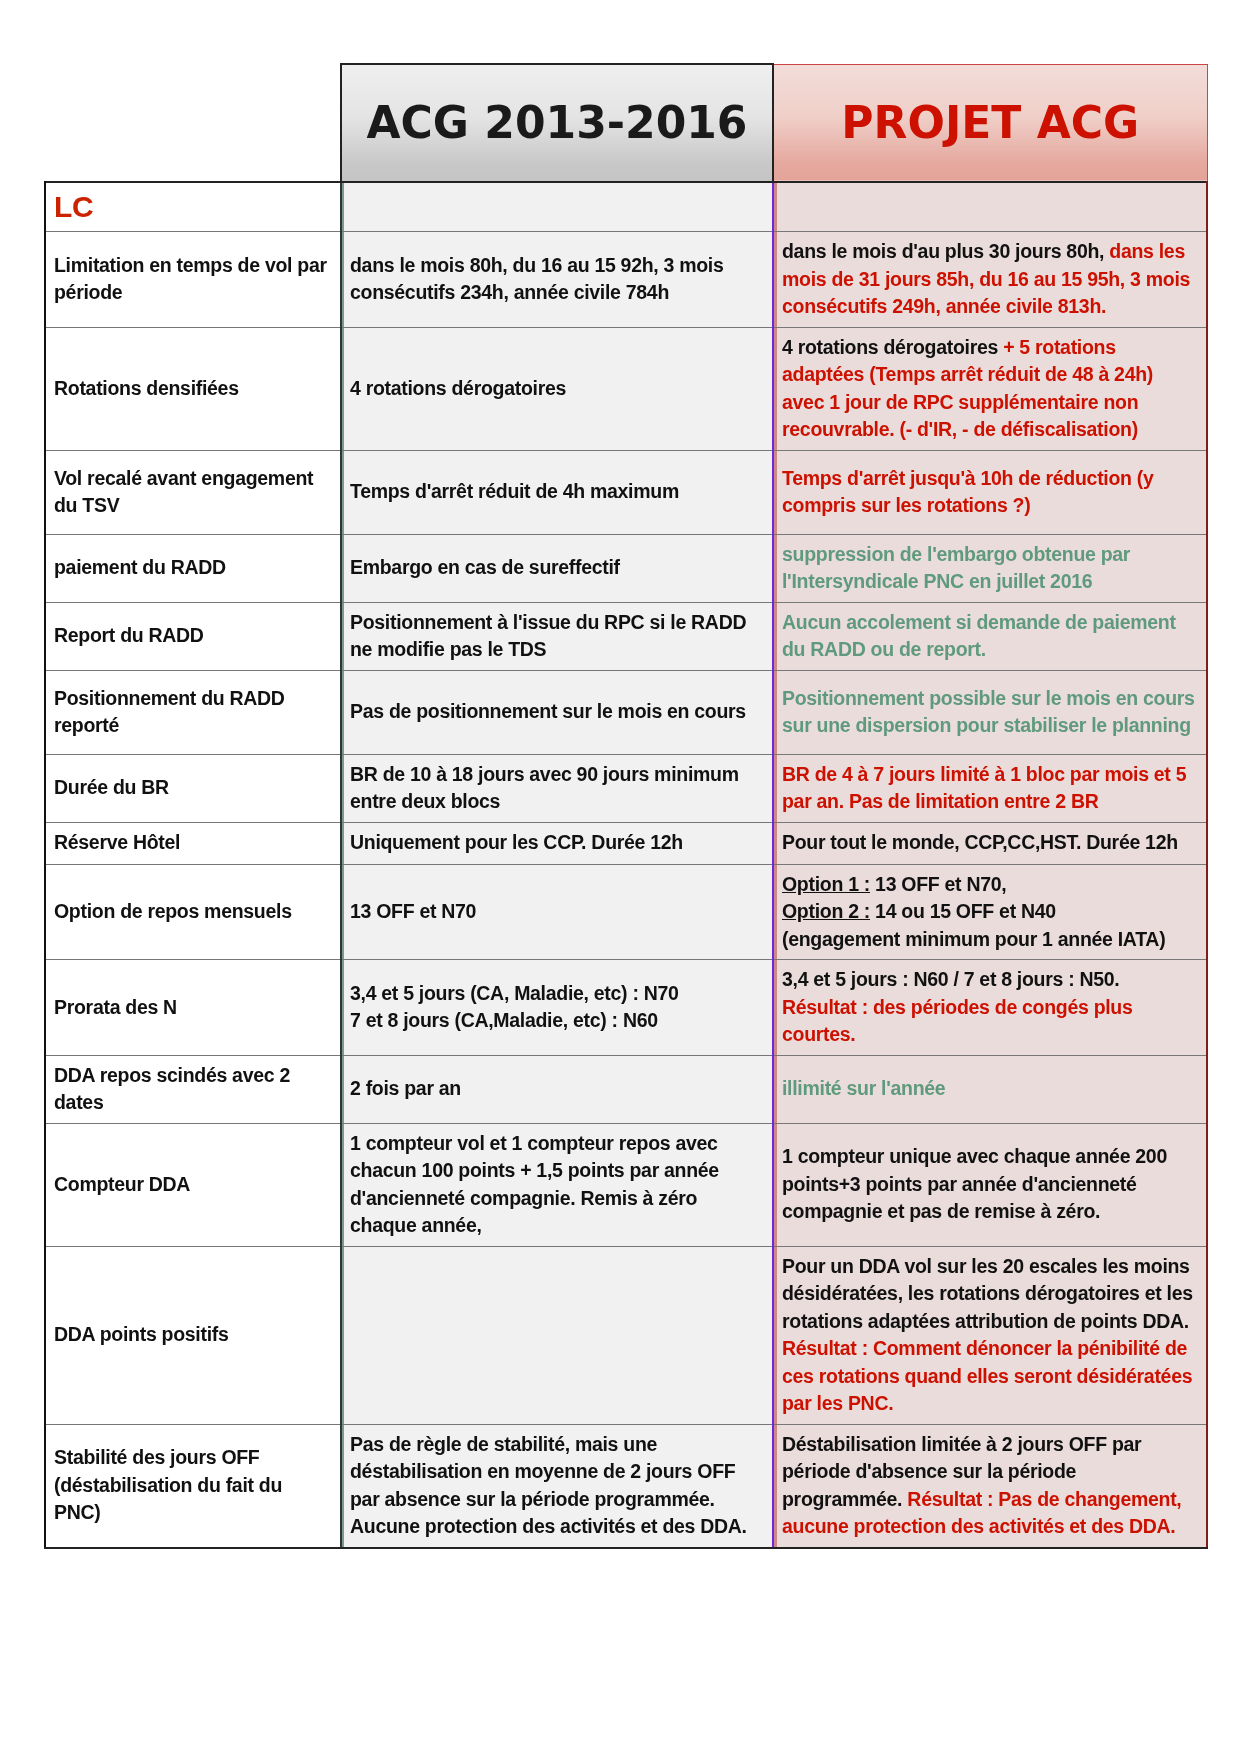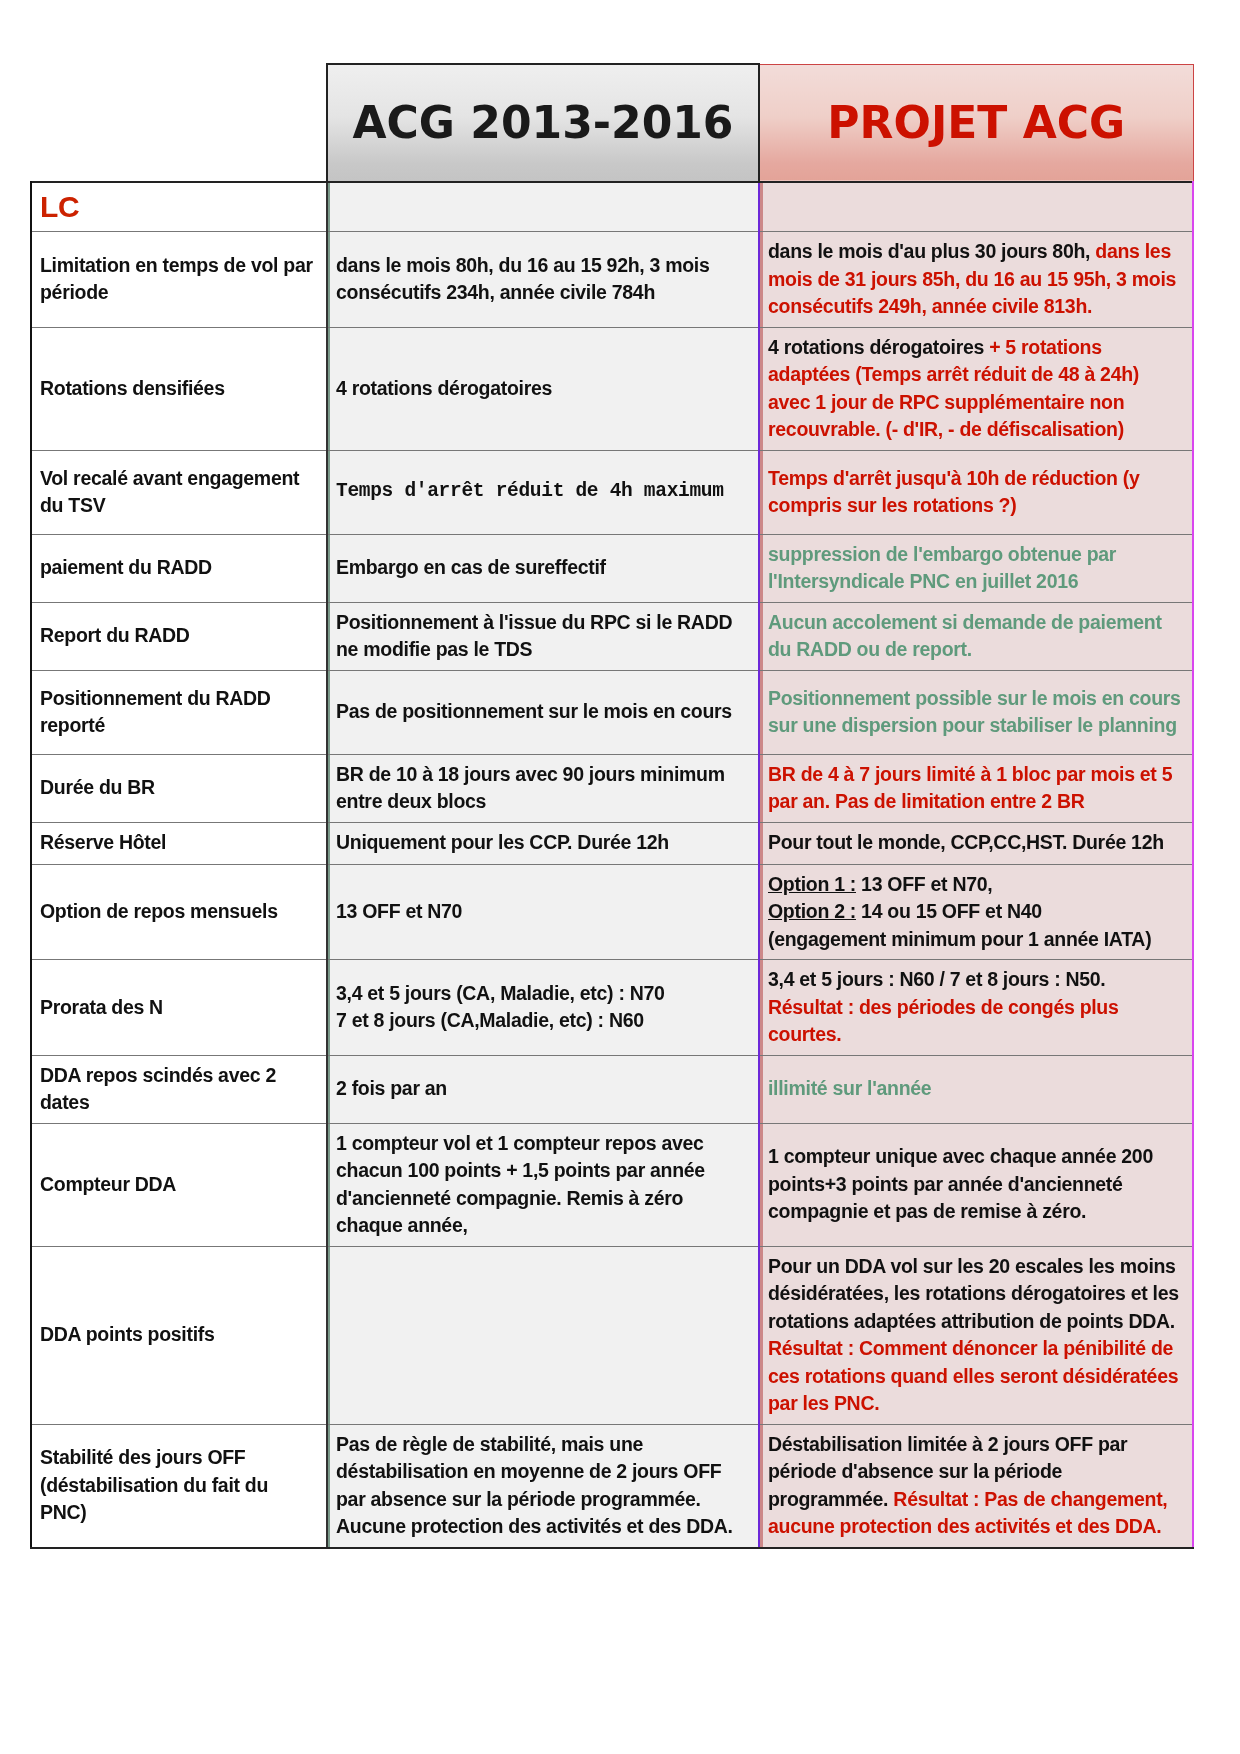--- a/index.html
+++ b/index.html
@@ -1,33 +1,33 @@
 <!DOCTYPE html>
 <html><head>
 <meta charset="utf-8">
 <style>
   html, body { margin:0; padding:0; background:#ffffff; }
   body { width:1240px; height:1754px; position:relative; font-family:"Liberation Sans", sans-serif; }
-  .wrap { position:absolute; left:30px; top:63px; width:1162px; }
+  .wrap { position:absolute; left:44px; top:63px; width:1162px; }
   table { border-collapse:collapse; width:1162px; table-layout:fixed; }
   td { vertical-align:middle; font-weight:bold; font-size:19.5px; line-height:27.5px; color:#111; padding:6px 8px; font-family:"Liberation Sans", sans-serif; letter-spacing:-0.3px; }
   col.c1 { width:296px; }
   col.c2 { width:432px; }
   col.c3 { width:434px; }
   .hdr-blank { border:none; background:#fff; }
   .hdr-old { height:104px; text-align:center; font-size:44px; letter-spacing:0; color:#1a1a1a;
     background:linear-gradient(#efefef 0%, #e4e4e4 45%, #c8c8c8 85%, #c4c4c4 100%);
     border:2px solid #222; font-family:"DejaVu Sans", sans-serif; }
   .hdr-new { height:104px; text-align:center; font-size:44px; letter-spacing:0; color:#cc1100;
     background:linear-gradient(#f2dcd9 0%, #efcfc8 45%, #e5a89f 85%, #e3a398 100%);
     border:1px solid #c44; font-family:"DejaVu Sans", sans-serif; }
   .lc-cell { color:#cc2200; font-size:30px; height:40px; padding:4px 8px; border-left:2px solid #111; border-top:2px solid #333; }
   .label { background:#ffffff; border-left:2px solid #111; border-bottom:1px solid #777; border-right:2px solid #333;border-radius:11px; }
   .old { background:#f1f1f1; border-bottom:1px solid #777; border-right:2px solid #6d28d9; box-shadow: inset 2px 0 0 #7a9a8a; }
-  .new { background:#ebdcdc; border-bottom:1px solid #777; border-right:2px solid #d946ef; box-shadow: inset 3px 0 0 #c88; }
+  .new { background:#ebdcdc; border-bottom:1px solid #777; border-right:2px solid #7f1d1d; box-shadow: inset 3px 0 0 #c88; }
   .red { color:#cc1100; }
   .green { color:#5f9a7c; }
   .u { text-decoration:underline; }
   tr.last td { border-bottom:2px solid #222; }
   tr.first td { border-top:2px solid #222; }
 </style>
 </head>
 <body>
 
 <div class="wrap">
@@ -55,21 +55,21 @@
           <td class="old" style="white-space: pre-line;">dans le mois 80h, du 16 au 15 92h, 3 mois consécutifs 234h, année civile 784h</td>
           <td class="new"><span>dans le mois d'au plus 30 jours 80h, </span><span class="red">dans les mois de 31 jours 85h, du 16 au 15  95h, 3 mois consécutifs 249h, année civile 813h.</span></td>
         </tr>
         <tr style="height: 112px;">
           <td class="label">Rotations densifiées</td>
           <td class="old" style="white-space: pre-line;">4 rotations dérogatoires</td>
           <td class="new"><span>4 rotations dérogatoires </span><span class="red">+ 5 rotations adaptées (Temps arrêt réduit de 48 à 24h) avec 1 jour de RPC supplémentaire non recouvrable. (- d'IR, - de défiscalisation)</span></td>
         </tr>
         <tr style="height: 84px;">
           <td class="label">Vol recalé avant engagement du TSV</td>
-          <td class="old" style="white-space: pre-line; font-family: Liberation Mono, monospace;">Temps d'arrêt réduit de 4h maximum</td>
+          <td class="old" style="white-space: pre-line;">Temps d'arrêt réduit de 4h maximum</td>
           <td class="new"><span class="red">Temps d'arrêt jusqu'à 10h de réduction (y compris sur les rotations ?)</span></td>
         </tr>
         <tr style="height: 56px;">
           <td class="label">paiement du RADD</td>
           <td class="old" style="white-space: pre-line;">Embargo en cas de sureffectif</td>
           <td class="new"><span class="green">suppression de l'embargo obtenue par l'Intersyndicale PNC en juillet 2016</span></td>
         </tr>
         <tr style="height: 56px;">
           <td class="label">Report du RADD</td>
           <td class="old" style="white-space: pre-line;">Positionnement à l'issue du RPC si le RADD ne modifie pas le TDS</td>

